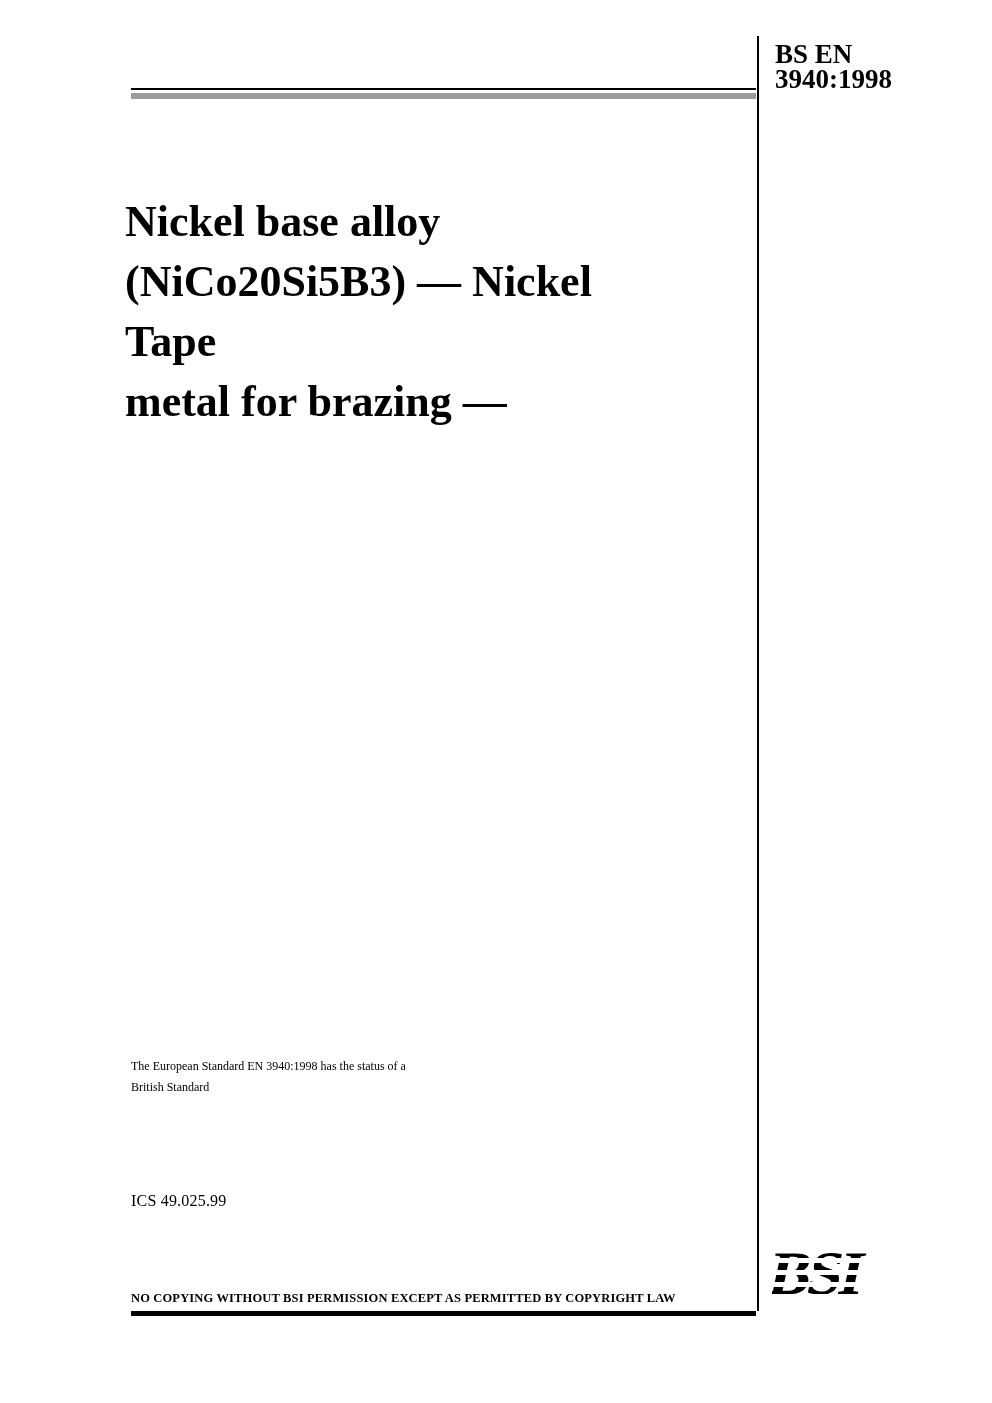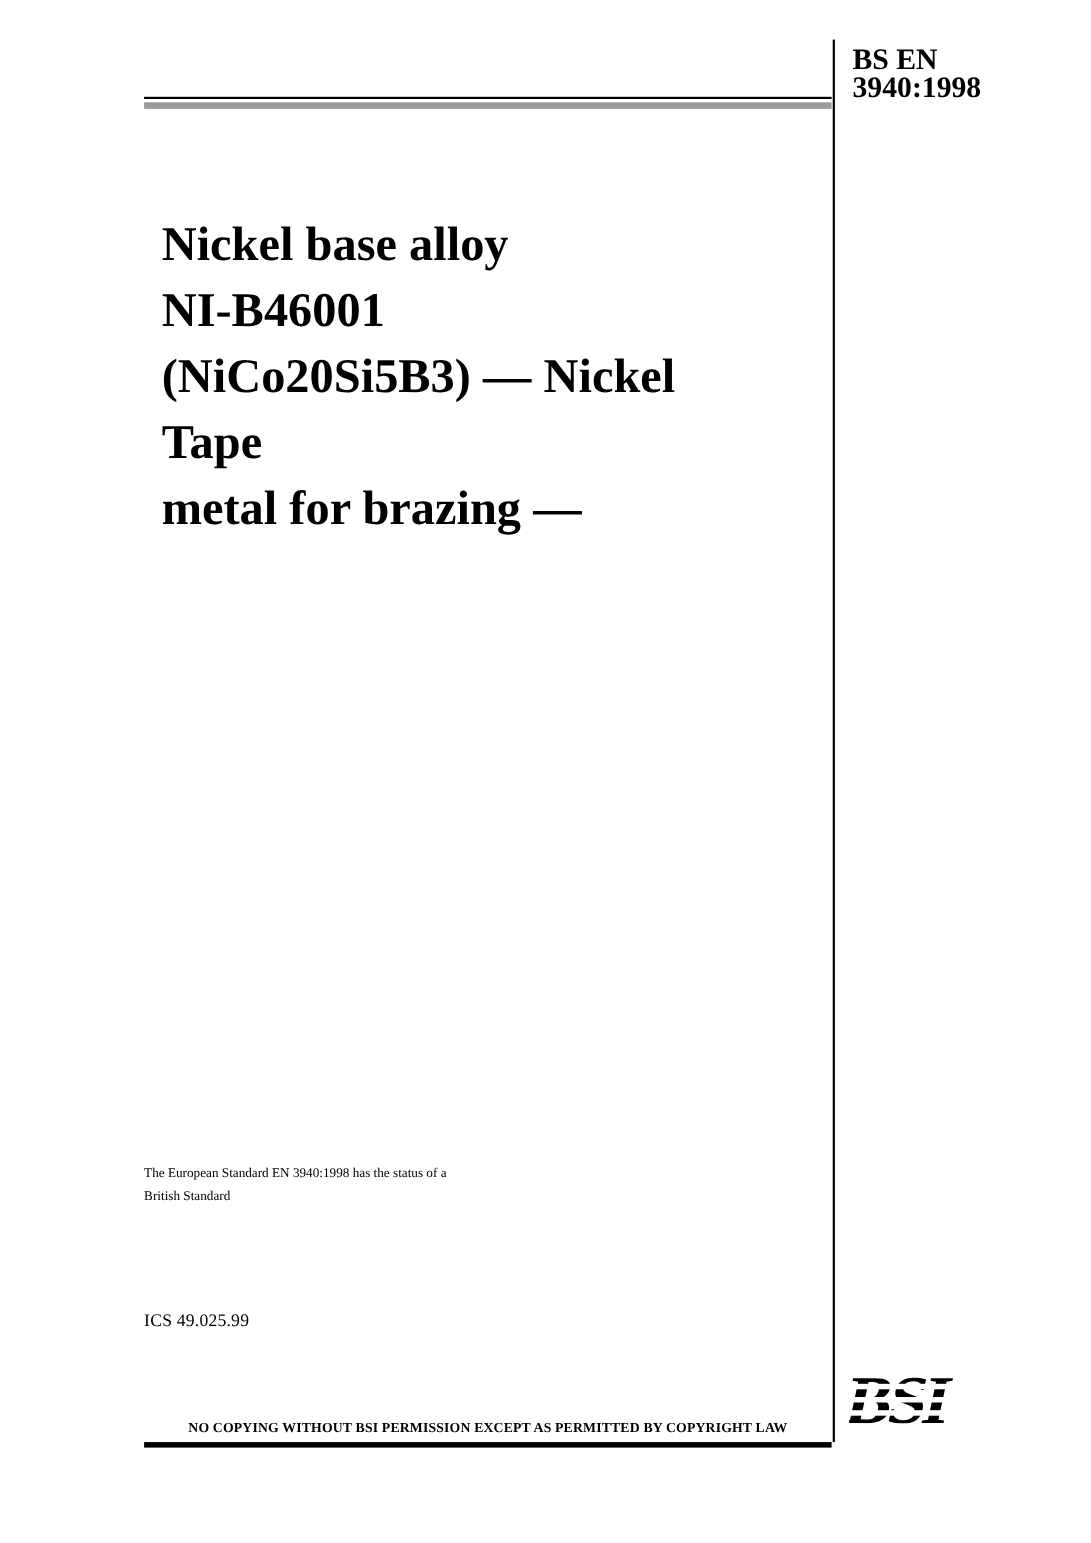--- a/index.html
+++ b/index.html
@@ -79,21 +79,21 @@
     left: 131px;
     top: 93px;
     width: 625px;
     height: 6px;
     background: #9b9b9b;
   }
 
   
   .doc-title {
     position: absolute;
-    left: 147px;
+    left: 125px;
     top: 192px;
     width: 620px;
     font-family: "Liberation Serif", serif;
     font-weight: bold;
     font-size: 44px;
     line-height: 60px;
     letter-spacing: 0px;
   }
 
   
@@ -116,21 +116,20 @@
     font-size: 16px;
     letter-spacing: 0.2px;
   }
 
   
   .footer-note {
     position: absolute;
     left: 131px;
     top: 1291px;
     width: 625px;
-    text-align: center;
     font-family: "Liberation Serif", serif;
     font-weight: bold;
     font-size: 12.5px;
     letter-spacing: 0.15px;
   }
   .hrule-bottom {
     position: absolute;
     left: 131px;
     top: 1311px;
     width: 625px;
@@ -161,21 +160,20 @@
       <span>3940:1998</span>
     </div>
   </div>
 
   <div class="hrule-top-thin"></div>
   <div class="hrule-top-thick"></div>
   <div class="vrule"></div>
 
   <div class="doc-title">
     <div>Nickel base alloy</div>
-    <div>NI-B46001</div>
     <div>(NiCo20Si5B3) — Nickel</div>
     <div>Tape</div>
     <div>metal for brazing —</div>
   </div>
 
   <div class="status-note">
     <div>The European Standard EN 3940:1998 has the status of a</div>
     <div>British Standard</div>
   </div>
 

